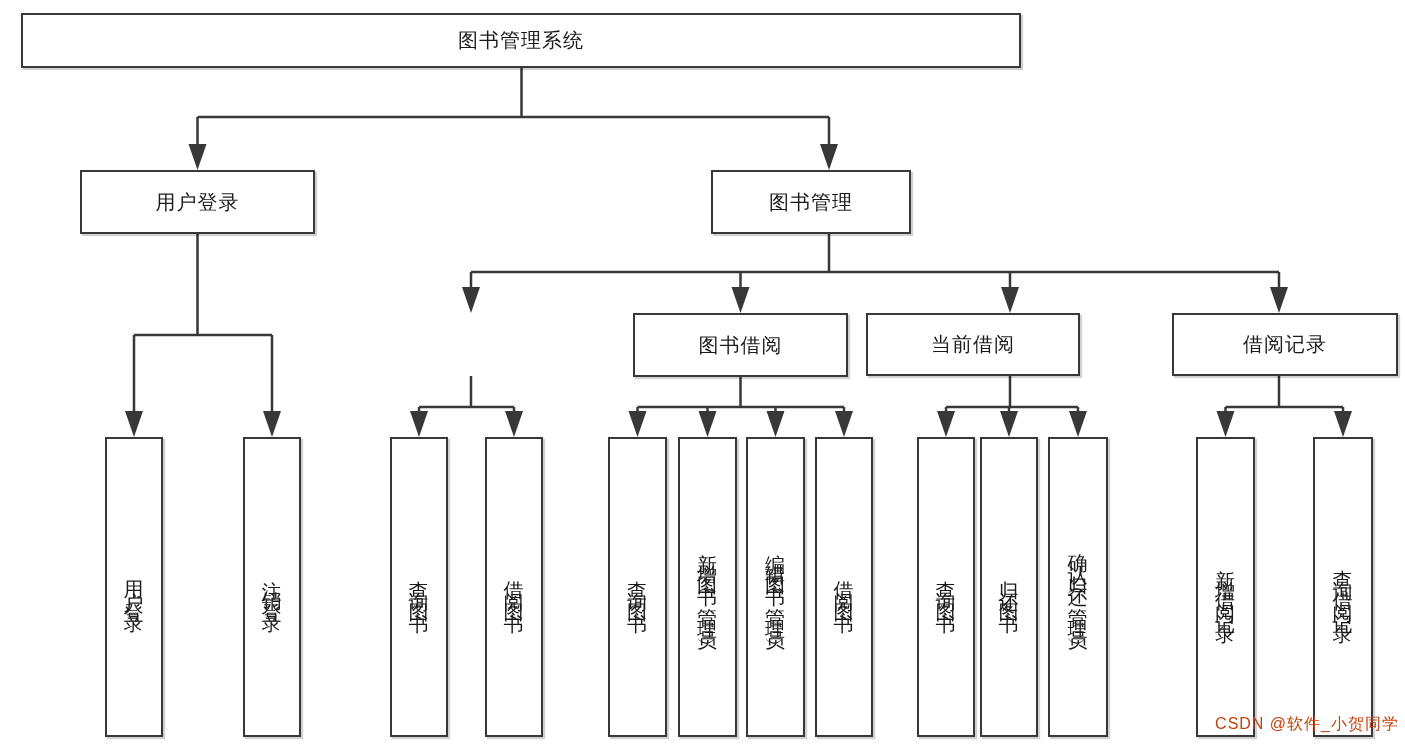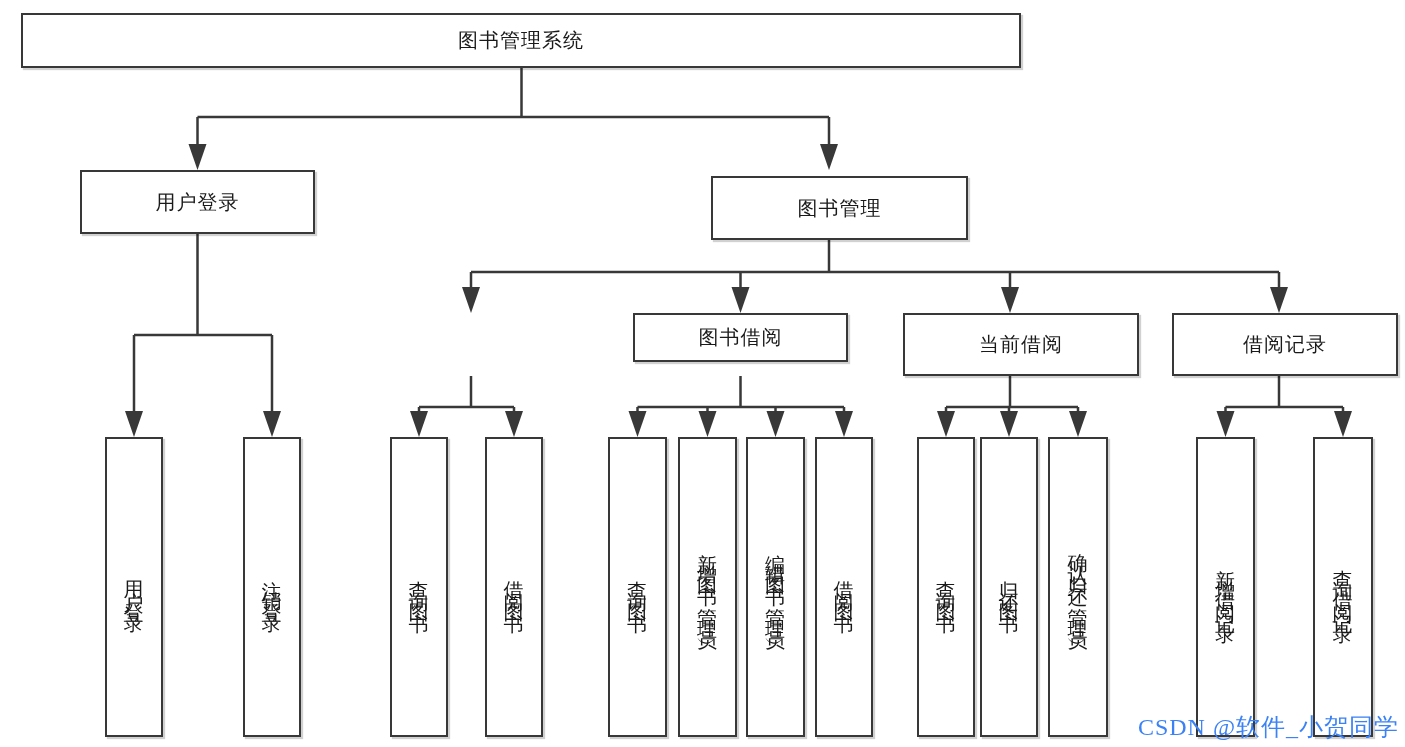--- a/index.html
+++ b/index.html
@@ -1,36 +1,36 @@
 <!DOCTYPE html>
 <html><head>
 <meta charset="utf-8">
 <style>
   html,body{margin:0;padding:0;background:#ffffff;}
   #canvas{
     position:relative;width:1405px;height:747px;background:#ffffff;
-    font-family:Liberation Serif, serif;overflow:hidden;
+    font-family:Liberation Sans, sans-serif;overflow:hidden;
   }
   .box{
     position:absolute;box-sizing:border-box;background:#ffffff;
     border:2.5px solid #383838;box-shadow:2px 2px 1px rgba(0,0,0,0.18);
     display:flex;align-items:center;justify-content:center;
     color:#1a1a1a;
   }
   .h-box{font-size:20px;letter-spacing:1px;}
   .v-box span{
     writing-mode:vertical-lr;text-orientation:mixed;
     font-size:20px;letter-spacing:11px;line-height:1;
   }
   #connectors{position:absolute;left:0;top:0;pointer-events:none;}
   #connectors path{stroke:#383838;stroke-width:2.5;fill:none;}
   #connectors polygon{fill:#383838;stroke:none;}
   .watermark{
-    position:absolute;right:6px;bottom:4px;
-    font-size:24px;color:#3b82f6;letter-spacing:1px;white-space:nowrap;
+    position:absolute;right:6px;bottom:12px;
+    font-size:16px;color:#c2410c;letter-spacing:1px;white-space:nowrap;
   }
 </style>
 </head>
 <body>
 
 <div id="canvas">
 
   <svg id="connectors" width="1405" height="747" viewBox="0 0 1405 747">
     <path d="M521.5 68 V117 M197.5 117 H829 M197.5 117 V148 M829 117 V148"></path>
     <path d="M197.5 234 V335 M134 335 H272 M134 335 V415 M272 335 V415"></path>
@@ -57,24 +57,24 @@
     <polygon points="937,411 955,411 946,437"></polygon>
     <polygon points="1000,411 1018,411 1009,437"></polygon>
     <polygon points="1069,411 1087,411 1078,437"></polygon>
     <polygon points="1216.5,411 1234.5,411 1225.5,437"></polygon>
     <polygon points="1334,411 1352,411 1343,437"></polygon>
   </svg>
 
   <div class="box h-box" style="left:21px;top:13px;width:1000px;height:55px">图书管理系统</div>
 
   <div class="box h-box" style="left:80px;top:170px;width:235px;height:64px">用户登录</div>
-  <div class="box h-box" style="left:711px;top:176px;width:257px;height:64px">图书管理</div>
+  <div class="box h-box" style="left:711px;top:170px;width:200px;height:64px">图书管理</div>
 
-  <div class="box h-box" style="left:633px;top:313px;width:215px;height:49px">图书借阅</div>
-  <div class="box h-box" style="left:903px;top:313px;width:236px;height:63px">当前借阅</div>
+  <div class="box h-box" style="left:633px;top:313px;width:215px;height:64px">图书借阅</div>
+  <div class="box h-box" style="left:866px;top:313px;width:214px;height:63px">当前借阅</div>
   <div class="box h-box" style="left:1172px;top:313px;width:226px;height:63px">借阅记录</div>
 
   <div class="box v-box" style="left:105px;top:437px;width:58px;height:300px">
     <span>用户登录</span>
   </div>
   <div class="box v-box" style="left:243px;top:437px;width:58px;height:300px">
     <span>注销登录</span>
   </div>
 
   <div class="box v-box" style="left:390px;top:437px;width:58px;height:300px">

